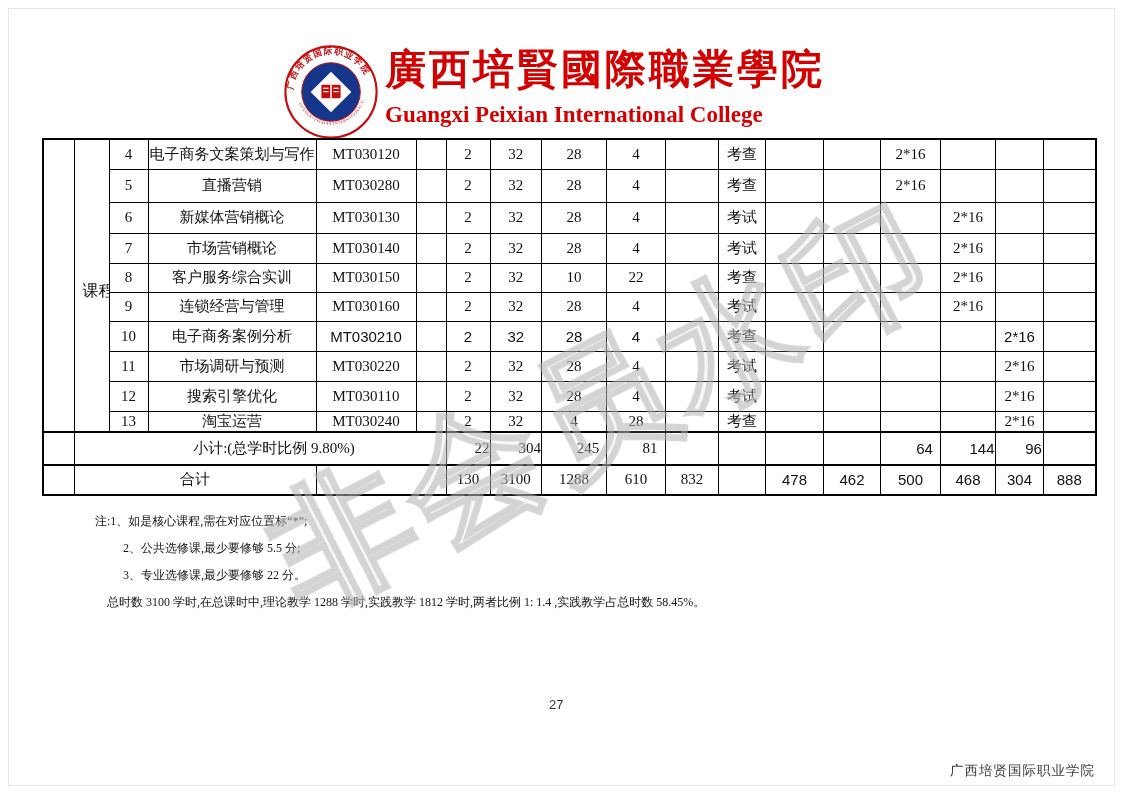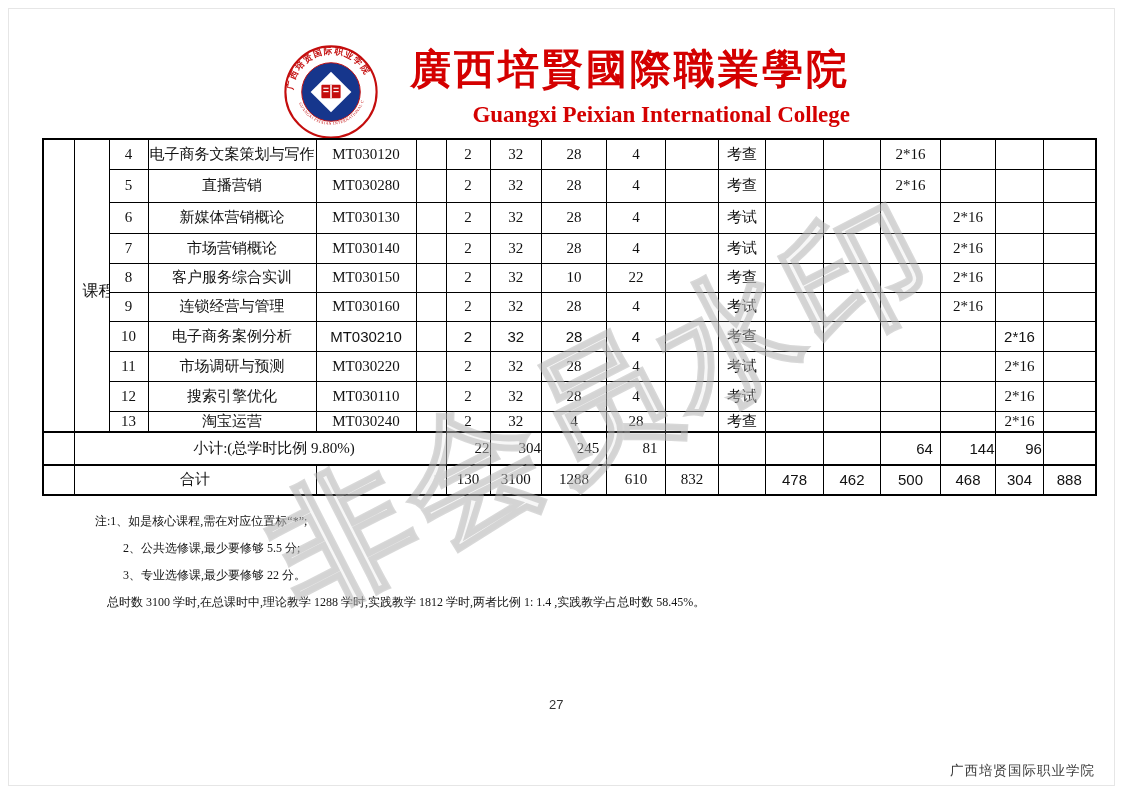--- a/index.html
+++ b/index.html
@@ -2,21 +2,21 @@
 <html><head>
 <meta charset="utf-8">
 <style>
   html,body{margin:0;padding:0;background:#fff;}
   .page{position:relative;width:1123px;height:794px;background:#fff;overflow:hidden;
         font-family:"Liberation Serif","DejaVu Serif",serif;color:#111;
         outline:1px solid #e6e6e6;outline-offset:-9px;}
   
   .header{position:absolute;left:283px;top:42px;width:575px;height:96px;}
   .logo{position:absolute;left:0;top:2px;width:96px;height:96px;}
-  .titles{position:absolute;left:102px;top:0;width:465px;text-align:right;}
+  .titles{position:absolute;left:102px;top:0;width:465px;text-align:left;}
   .title-zh{font-size:41px;font-weight:bold;color:#d40000;letter-spacing:3px;
             font-family:"DejaVu Serif","Liberation Serif",serif;white-space:nowrap;}
   .title-en{font-size:23px;font-weight:bold;color:#d40000;margin-top:5px;
             font-family:"Liberation Serif","DejaVu Serif",serif;white-space:nowrap;}
   
   .watermark{position:absolute;left:235px;top:315px;width:720px;height:150px;
              transform:rotate(-27deg);z-index:6;pointer-events:none;white-space:nowrap;
              font-size:138px;font-weight:bold;letter-spacing:6px;
              font-family:"DejaVu Sans","Liberation Sans",sans-serif;
              color:rgba(205,205,205,0.16);-webkit-text-stroke:2.5px rgba(178,178,178,0.5);}

